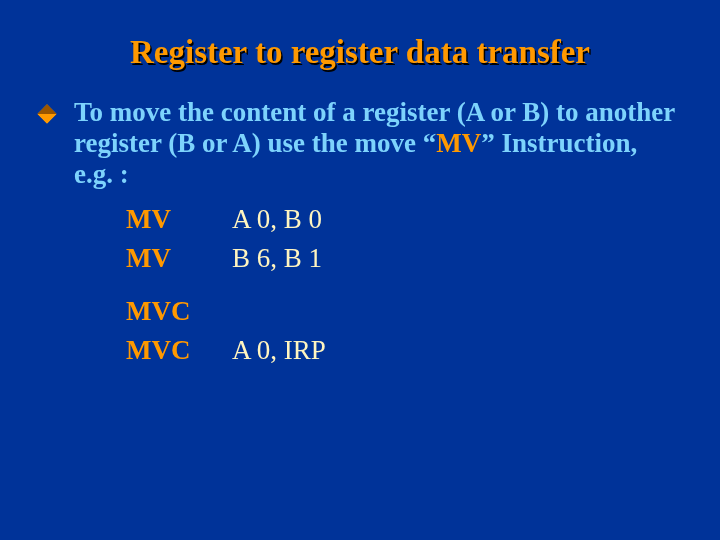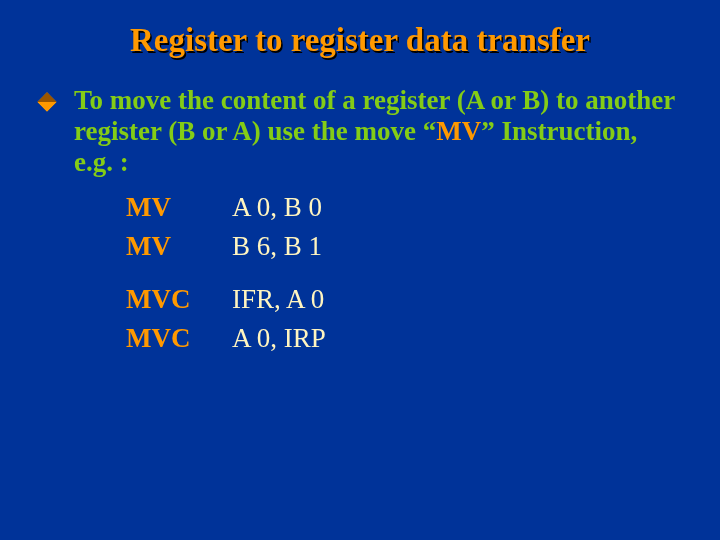--- a/index.html
+++ b/index.html
@@ -9,21 +9,21 @@
     height: 540px;
     background: #003399;
     font-family: "Times New Roman", Times, serif;
     color: #000;
     overflow: hidden;
   }
   .slide {
     width: 720px;
     height: 412px;
     box-sizing: border-box;
-    padding: 22px 40px 20px 40px;
+    padding: 34px 40px 20px 40px;
   }
   .title {
     color: #ff9900;
     font-weight: bold;
     font-size: 33px;
     text-align: center;
     text-shadow: 1.5px 1.5px 0 #000;
     margin: 0 0 26px 0;
   }
   .item {
@@ -56,21 +56,21 @@
     height: 100%;
     background: linear-gradient(135deg, #9a5500 50%, transparent 50%);
   }
   .body-text {
     font-size: 27px;
     font-weight: bold;
     line-height: 1.15;
     color: #000;
   }
   .body-text .white, .white {
-    color: #84cc16;
+    color: #7dd3fc;
   }
   .body-text .hl {
     color: #ff9900;
   }
   .code-block {
     margin: 14px 0 22px 86px;
   }
   .code-row {
     display: flex;
     margin-bottom: 8px;
@@ -108,21 +108,20 @@
     </div>
     <div class="code-row">
       <span class="mnemonic">MV</span>
       <span class="operands">B 6, B 1</span>
     </div>
   </div>
 
   <div class="code-block">
     <div class="code-row">
       <span class="mnemonic">MVC</span>
-      <span class="operands">IFR, A 0</span>
     </div>
     <div class="code-row">
       <span class="mnemonic">MVC</span>
       <span class="operands">A 0, IRP</span>
     </div>
   </div>
 
 </div>
 
 </body></html>

